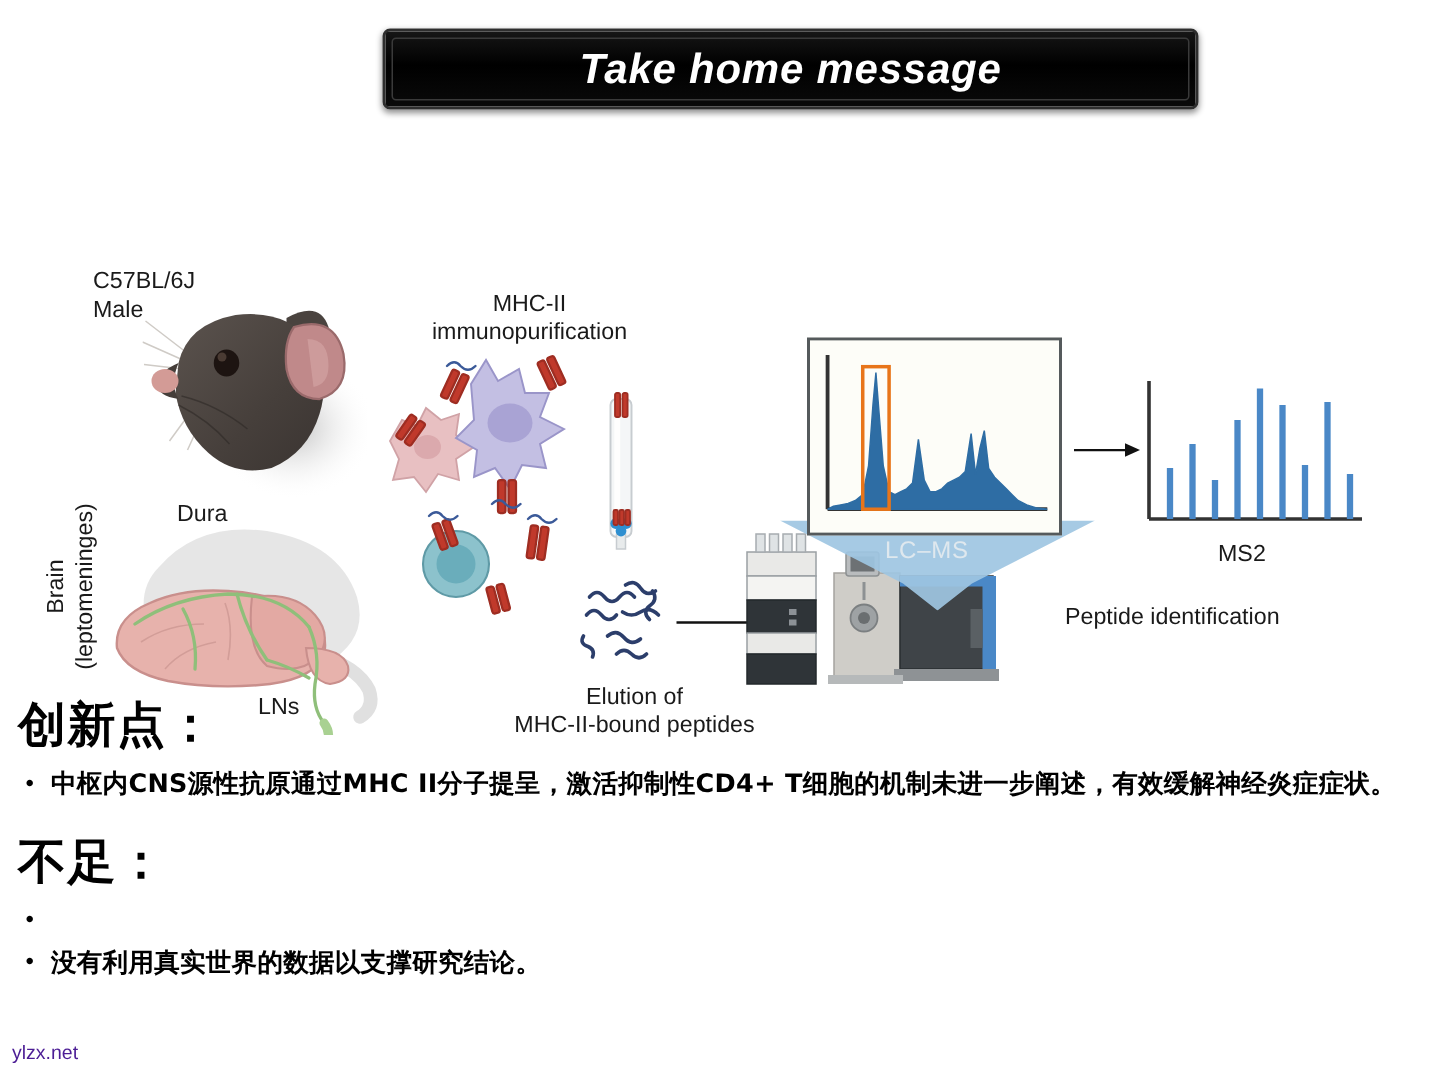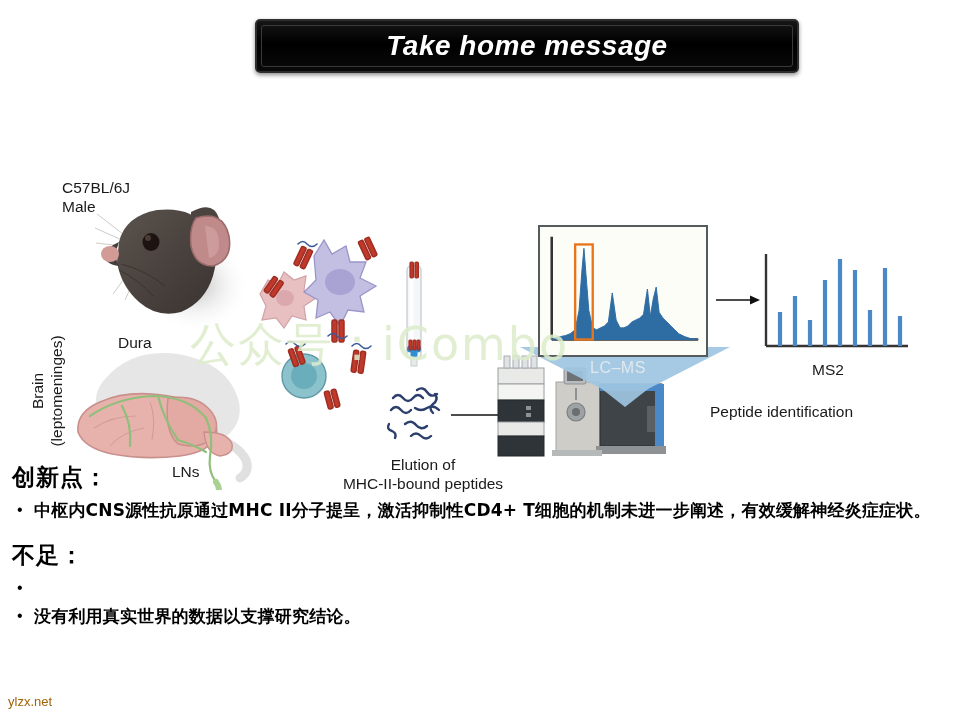--- a/index.html
+++ b/index.html
@@ -52,21 +52,21 @@
   }
 
   
   .watermark{
     position:absolute;left:190px;top:232px;
     font-size:46px;color:#dceccb;opacity:.85;
     letter-spacing:2px;white-space:nowrap;z-index:3;pointer-events:none;
     font-family:"DejaVu Sans",sans-serif;
   }
   .wm-bottom{
-    position:absolute;left:8px;top:694px;font-size:13px;color:#a16207;text-align:right;
+    position:absolute;left:8px;top:694px;font-size:13px;color:#4c1d95;text-align:right;
   }
 
   
   .mouse{position:absolute;left:95px;top:108px;width:150px;height:150px;}
 
   
   .brain-wrap{position:absolute;left:60px;top:258px;width:210px;height:150px;}
 
   
   .cells{position:absolute;left:258px;top:150px;width:150px;height:185px;}
@@ -89,21 +89,21 @@
 
   
   .ms2{position:absolute;left:756px;top:168px;width:160px;height:108px;}
 
   .arrow-right{position:absolute;left:716px;top:212px;width:44px;height:12px;}
 
   
   .textblock{position:absolute;left:0;top:462px;width:960px;}
   .sec-head{
     font-family:"DejaVu Sans","Liberation Sans",sans-serif;
-    font-size:23px;font-weight:bold;color:#000;margin:0 0 4px 12px;
+    font-size:32px;font-weight:bold;color:#000;margin:0 0 4px 12px;
     letter-spacing:1px;
   }
   .bullet-row{
     display:flex;align-items:flex-start;margin:0 0 2px 14px;
   }
   .bullet-dot{
     width:20px;flex:0 0 20px;font-size:16px;line-height:26px;color:#000;
     text-align:left;padding-left:3px;box-sizing:border-box;
   }
   .bullet-text{
@@ -365,27 +365,28 @@
       <line x1="144" y1="96" x2="144" y2="66"></line>
     </g>
   </svg>
 
   <div class="fig-label lbl-strain">C57BL/6J
 Male</div>
   <div class="fig-label lbl-dura">Dura</div>
   <div class="fig-label lbl-brain">Brain
 (leptomeninges)</div>
   <div class="fig-label lbl-lns">LNs</div>
+  <div class="fig-label lbl-mhc">MHC-II
+immunopurification</div>
   <div class="fig-label lbl-elution">Elution of
 MHC-II-bound peptides</div>
   <div class="fig-label lbl-lcms">LC–MS</div>
   <div class="fig-label lbl-ms2">MS2</div>
   <div class="fig-label lbl-pepid">Peptide identification</div>
 
-  <div class="watermark">公众号：iCombo</div>
 </div>
 
 <div class="textblock">
 
   <div>
     <div class="sec-head">创新点：</div>
     <div class="bullet-row">
       <span class="bullet-dot">•</span>
       <span class="bullet-text">中枢内CNS源性抗原通过MHC II分子提呈，激活抑制性CD4+ T细胞的机制未进一步阐述，有效缓解神经炎症症状。</span>
     </div>

